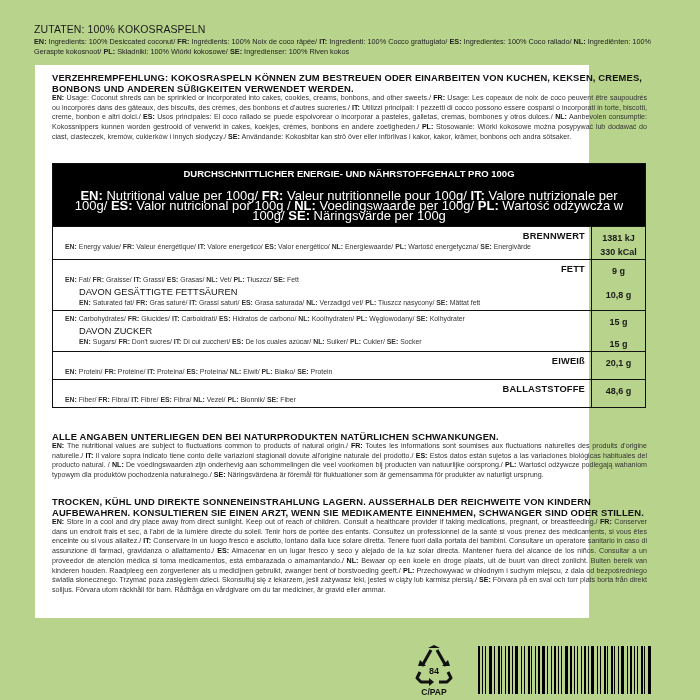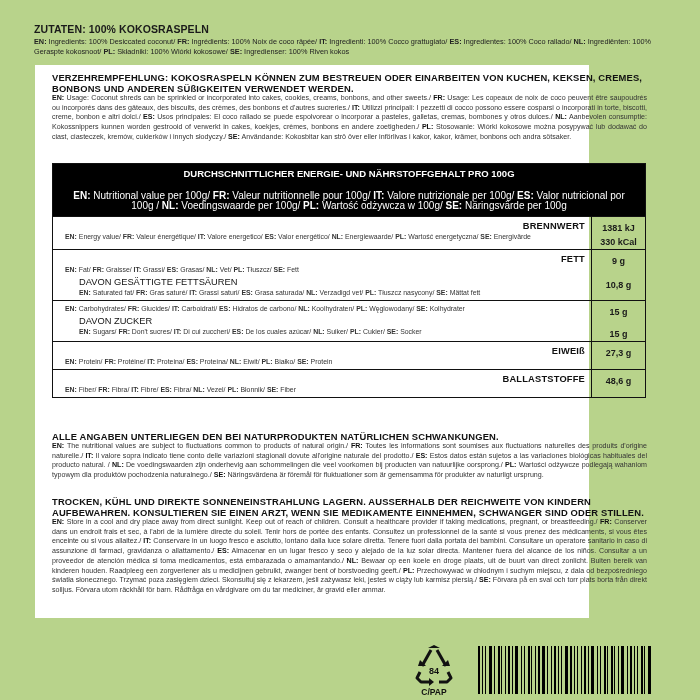--- a/index.html
+++ b/index.html
@@ -4,42 +4,42 @@
 <style>
   html, body { margin:0; padding:0; }
   body {
     width:700px; height:700px; overflow:hidden;
     background:#b8d38b;
     font-family: "Liberation Sans", sans-serif;
     color:#1a1a1a;
     position:relative;
   }
   .ingredients { position:absolute; left:34px; top:23px; width:632px; }
-  .ingredients .title { font-size:10.5px; font-weight:bold; letter-spacing:0.1px; margin-bottom:2px; }
+  .ingredients .title { font-size:10.5px; font-weight:normal; letter-spacing:0.1px; margin-bottom:2px; }
   .ingredients .body { font-size:7.3px; line-height:10px; color:#222; }
   b { font-weight:bold; }
   .card {
     position:absolute; left:35px; top:65px; width:554px; height:553px;
     background:#fff;
   }
   .sec { position:absolute; left:17px; width:595px; }
   .sec .hd { font-size:9.4px; font-weight:bold; line-height:11px; letter-spacing:0.15px; color:#111; }
   .sec .tx { font-size:7.1px; line-height:9.7px; color:#333; text-align:justify; }
   .sec .tx b { color:#111; }
   .usage { top:7px; }
   .table {
     position:absolute; left:17px; top:98px; width:592px;
     border:1.5px solid #111;
   }
   .tbl-head {
     background:#000; color:#fff; text-align:center;
     padding:4px 20px 5px 20px;
   }
   .tbl-head .t1 { font-size:9.5px; font-weight:bold; margin-bottom:12px; }
-  .tbl-head .t2 { font-size:10px; line-height:10px; }
+  .tbl-head .t2 { font-size:13px; line-height:10px; }
   .row { display:flex; border-top:1.5px solid #111; }
   .row:first-of-type { border-top:none; }
   .row .lbl { flex:1; padding:3px 6px 3px 12px; }
   .row .val {
     width:53px; border-left:1.5px solid #111;
     text-align:center; font-size:9px; font-weight:bold; padding-top:4px;
   }
   .val .v { display:block; height:14px; line-height:14px; }
   .nm { font-size:9.3px; font-weight:bold; line-height:12px; color:#111; letter-spacing:0.2px;text-align:right; }
   .sub { font-size:9.3px; line-height:12px; color:#111; padding-left:14px; margin-top:2px; }
@@ -109,21 +109,21 @@
         <span class="v">15 g</span>
       </div>
     </div>
 
     <div class="row">
       <div class="lbl">
         <div class="nm">EIWEIß</div>
         <div class="tr"><b>EN:</b> Protein/ <b>FR:</b> Protéine/ <b>IT:</b> Proteina/ <b>ES:</b> Proteína/ <b>NL:</b> Eiwit/ <b>PL:</b> Białko/ <b>SE:</b> Protein</div>
       </div>
       <div class="val">
-        <span class="v">27,3 g</span>
+        <span class="v">20,1 g</span>
       </div>
     </div>
 
     <div class="row">
       <div class="lbl">
         <div class="nm">BALLASTSTOFFE</div>
         <div class="tr"><b>EN:</b> Fiber/ <b>FR:</b> Fibra/ <b>IT:</b> Fibre/ <b>ES:</b> Fibra/ <b>NL:</b> Vezel/ <b>PL:</b> Błonnik/ <b>SE:</b> Fiber</div>
       </div>
       <div class="val">
         <span class="v">48,6 g</span>

